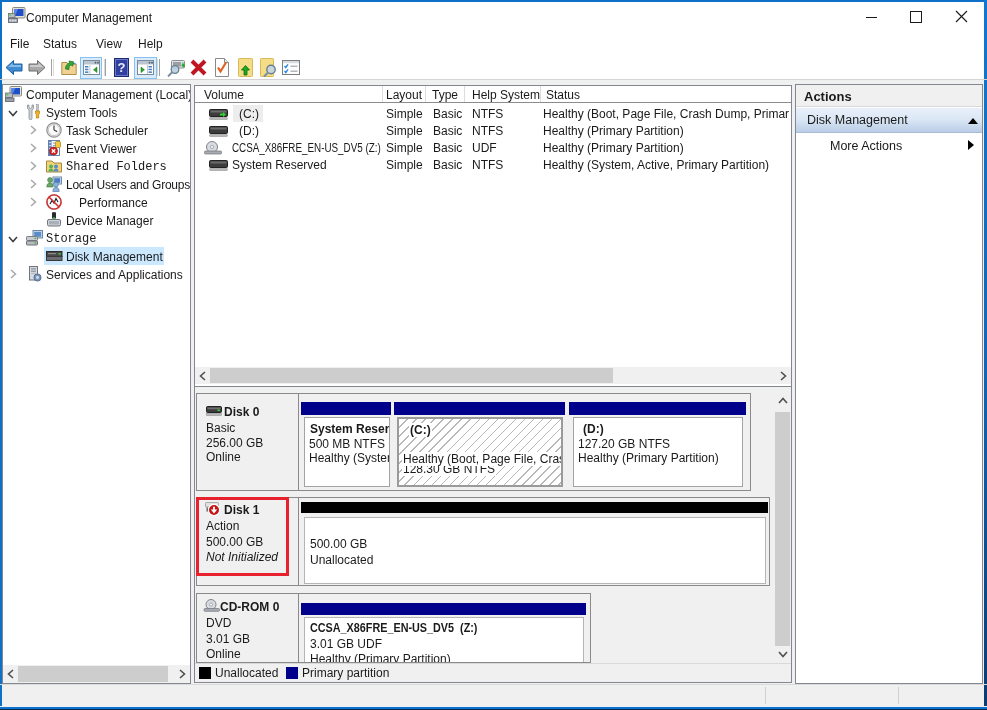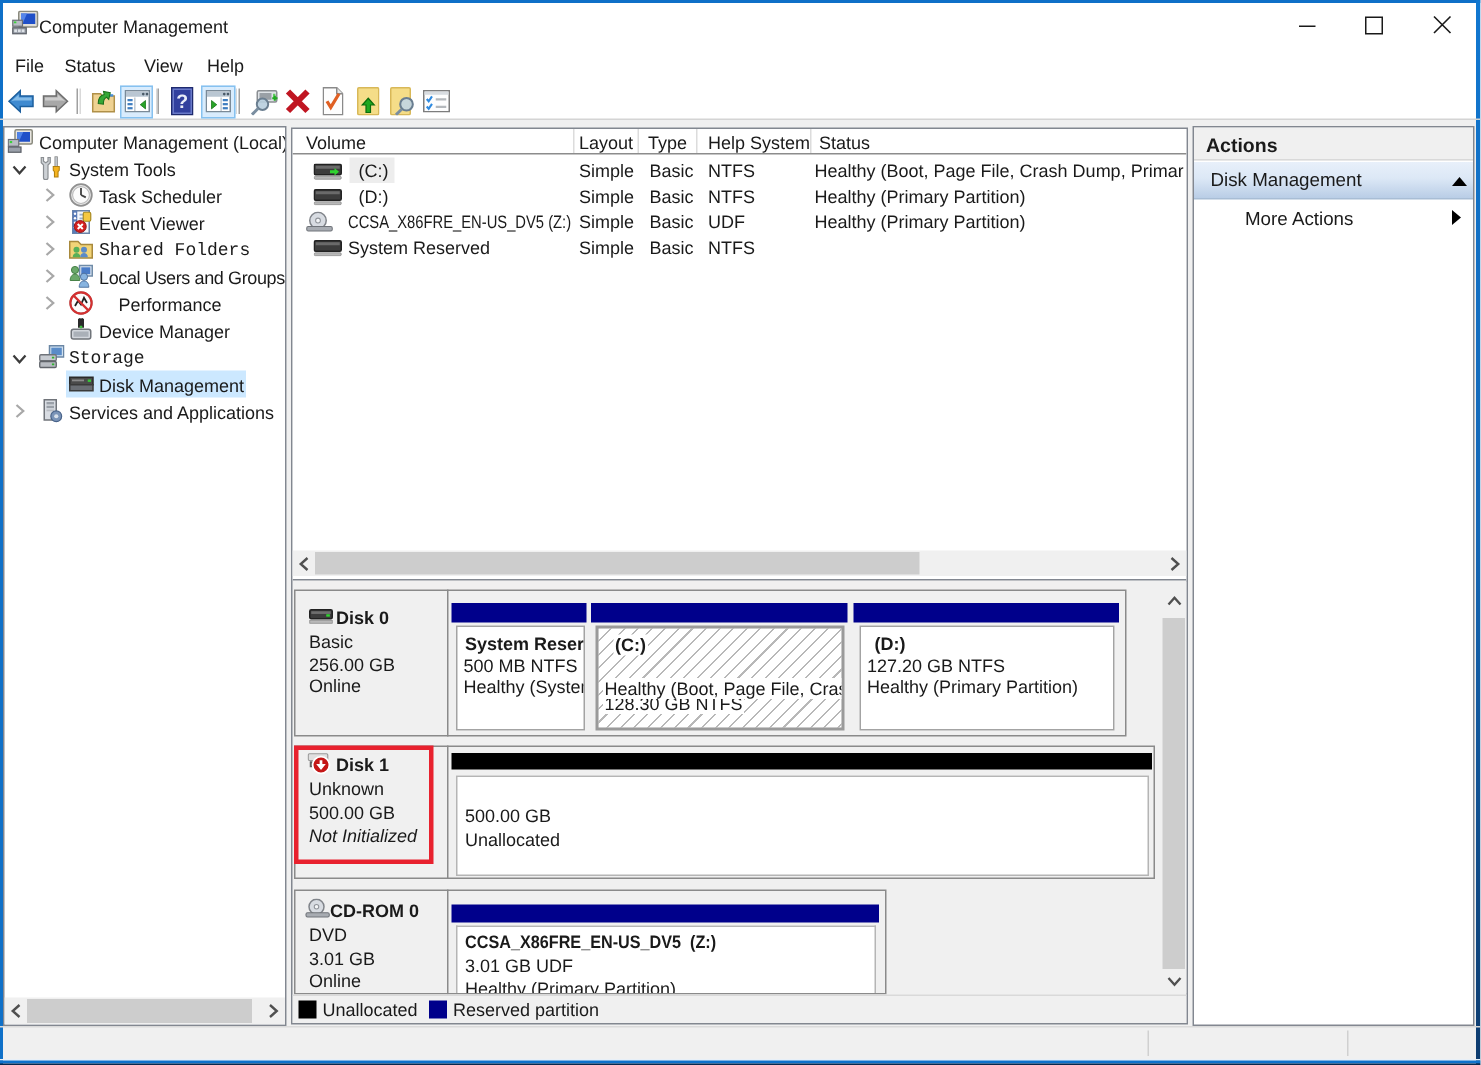--- a/index.html
+++ b/index.html
@@ -322,20 +322,21 @@
   <div class="a t12" style="left:348px;top:55px;">Healthy (Primary Partition)</div>
   <svg class="a" style="left:14px;top:74px;" width="19" height="11" viewBox="0 0 19 11">
     <rect x="0.5" y="0.5" width="18" height="7" rx="1" fill="#3c3c3c" stroke="#222"></rect>
     <rect x="1.5" y="1.5" width="16" height="2" fill="#6a6a6a"></rect>
     <rect x="0.5" y="8.5" width="18" height="2" rx="0.8" fill="#b8b8b8" stroke="#888" stroke-width="0.5"></rect>
   </svg>
   <div class="a t12" style="left:37px;top:72px;">System Reserved</div>
   <div class="a t12" style="left:191px;top:72px;">Simple</div>
     <div class="a t12" style="left:238px;top:72px;">Basic</div>
     <div class="a t12" style="left:277px;top:72px;">NTFS</div>
+  <div class="a t12" style="left:348px;top:72px;">Healthy (System, Active, Primary Partition)</div>
 
   <div class="a" style="left:0;top:281px;width:596px;height:17px;background:#f0f0f0;"></div>
   <div class="a" style="left:15px;top:282px;width:403px;height:15px;background:#cdcdcd;"></div>
   <svg class="a" style="left:3px;top:285px;" width="10" height="10">
       <path d="M7 1 L2.5 5 L7 9" stroke="#505050" stroke-width="1.6" fill="none"></path>
     </svg>
   <svg class="a" style="left:583px;top:285px;" width="10" height="10">
       <path d="M3 1 L7.5 5 L3 9" stroke="#505050" stroke-width="1.6" fill="none"></path>
     </svg>
 
@@ -372,21 +373,21 @@
 
   <div class="a" style="left:1px;top:411px;width:574px;height:89px;border:1px solid #8a8a8a;background:#f0f0f0;"></div>
   <div class="a" style="left:103px;top:411px;width:1px;height:89px;background:#8a8a8a;"></div>
   <svg class="a" style="left:10px;top:416px;" width="18" height="15" viewBox="0 0 18 15">
     <rect x="0.5" y="0.5" width="13" height="4.5" rx="0.8" fill="#e0e0e0" stroke="#9a9a9a" stroke-width="0.8"></rect>
     <rect x="1.5" y="5.5" width="5" height="4" fill="#606060"></rect>
     <circle cx="9" cy="8" r="5.6" fill="#c41616" stroke="#fff" stroke-width="1.2"></circle>
     <path d="M8.1 4.8 L9.9 4.8 L9.9 7.4 L12.2 7.4 L9 11.4 L5.8 7.4 L8.1 7.4 Z" fill="#fff"></path>
   </svg>
   <div class="a t12 b" style="left:29px;top:417px;">Disk 1</div>
-  <div class="a t12" style="left:11px;top:433px;">Unknown</div>
+  <div class="a t12" style="left:11px;top:433px;">Action</div>
   <div class="a t12" style="left:11px;top:449px;">500.00 GB</div>
   <div class="a t12" style="left:11px;top:464px;font-style:italic;">Not Initialized</div>
   <div class="a" style="left:106px;top:416px;width:467px;height:11px;background:#000;"></div>
   <div class="a" style="left:109px;top:431px;width:462px;height:67px;background:#fff;border:1px solid #b5b5b5;overflow:hidden;">
     <div class="a t12" style="left:5px;top:19px;">500.00 GB</div>
     <div class="a t12" style="left:5px;top:35px;">Unallocated</div>
   </div>
   <div class="a" style="left:1px;top:411px;width:93px;height:79px;border:3px solid #e8212e;"></div>
 
   <div class="a" style="left:1px;top:507px;width:395px;height:70px;border:1px solid #8a8a8a;background:#f0f0f0;"></div>
@@ -413,21 +414,21 @@
       <path d="M1 7 L5 2.5 L9 7" stroke="#505050" stroke-width="1.6" fill="none"></path>
     </svg>
   <svg class="a" style="left:583px;top:563px;" width="10" height="10">
       <path d="M1 3 L5 7.5 L9 3" stroke="#505050" stroke-width="1.6" fill="none"></path>
     </svg>
 
   <div class="a" style="left:0;top:577px;width:596px;height:19px;background:#f0f0f0;border-top:1px solid #d9d9d9;"></div>
   <div class="a" style="left:4px;top:581px;width:12px;height:12px;background:#000;"></div>
   <div class="a t12" style="left:20px;top:580px;">Unallocated</div>
   <div class="a" style="left:91px;top:581px;width:12px;height:12px;background:#00008b;"></div>
-  <div class="a t12" style="left:107px;top:580px;">Reserved partition</div>
+  <div class="a t12" style="left:107px;top:580px;">Primary partition</div>
 </div>
 
 <div class="a" id="actions" style="left:795px;top:84px;width:188px;height:600px;background:#fff;border:1px solid #828790;overflow:hidden;">
   <div class="a" style="left:0;top:0;width:186px;height:22px;background:#f0f0f0;border-bottom:1px solid #d9d9d9;"></div>
   <div class="a t12 b" style="left:8px;top:5px;font-size:13px;">Actions</div>
   <div class="a" style="left:0;top:23px;width:186px;height:25px;background:linear-gradient(#e8f0fa,#dce8f6 45%,#b9cde6);border-bottom:1px solid #a8bdd5;"></div>
   <div class="a t12" style="left:11px;top:28px;font-size:12.5px;">Disk Management</div>
   <svg class="a" style="left:172px;top:33px;" width="10" height="6">
       <path d="M0 6 L5 0 L10 6 Z" fill="#000"></path>
     </svg>

